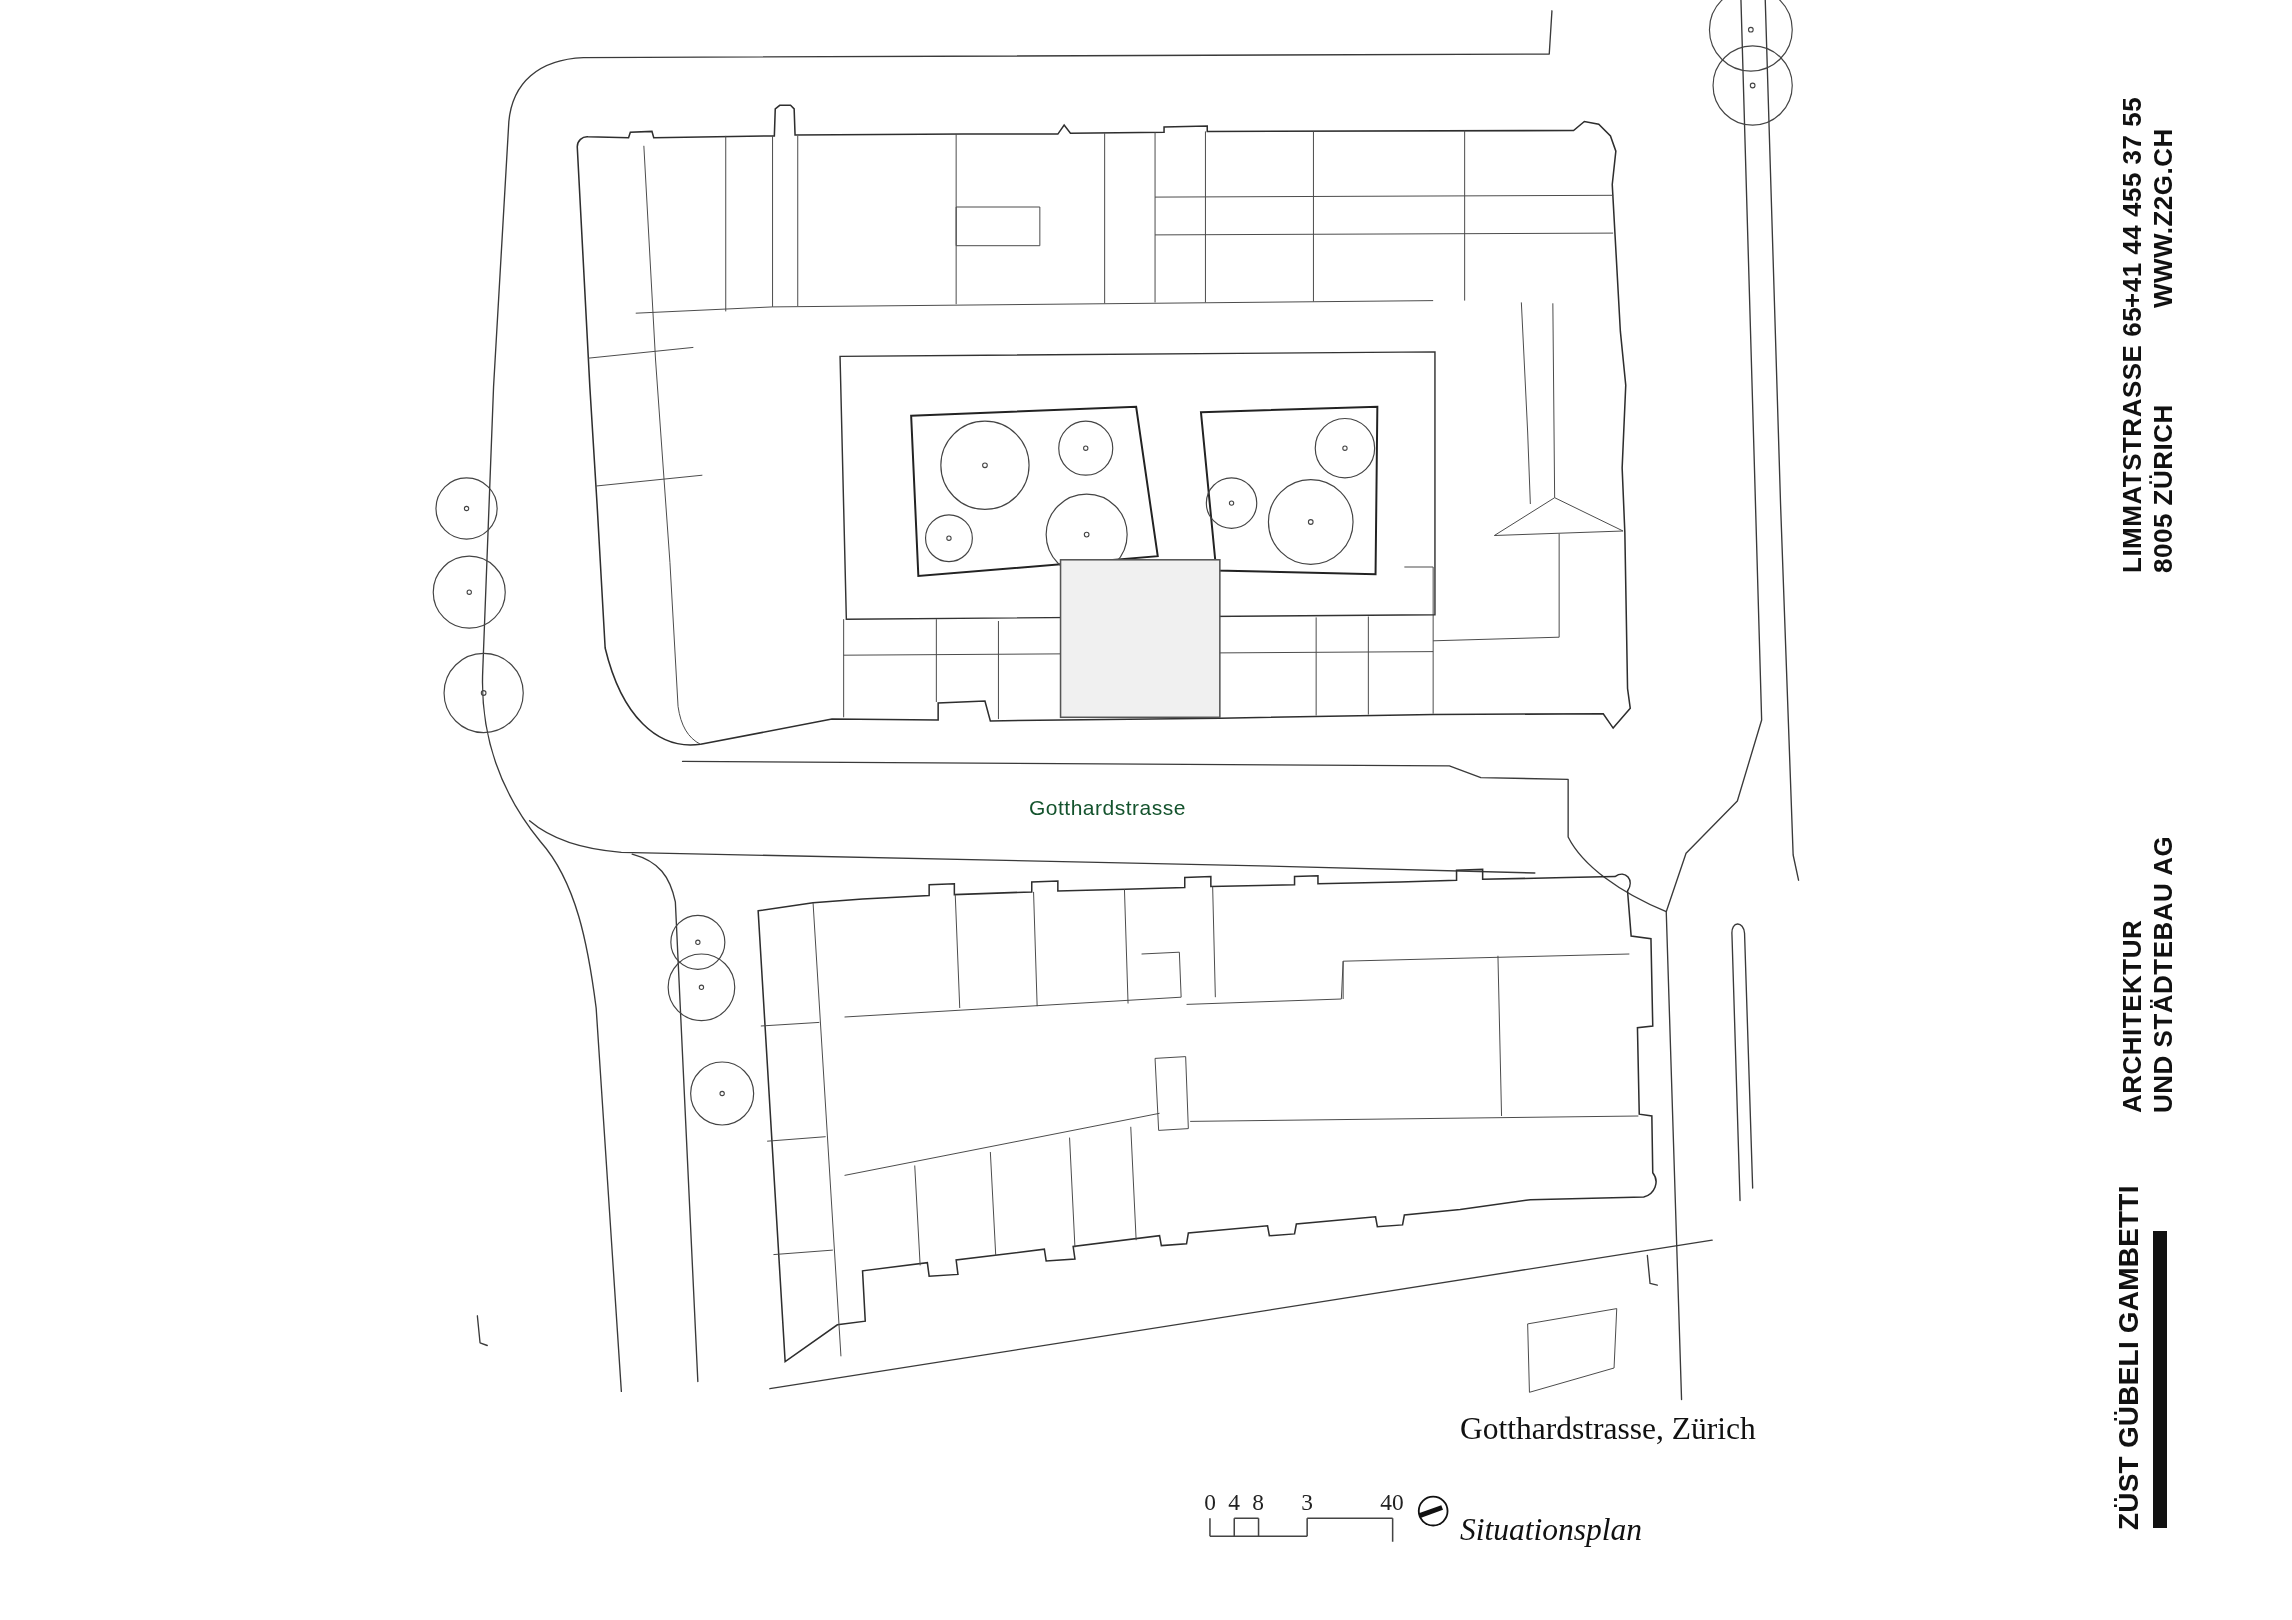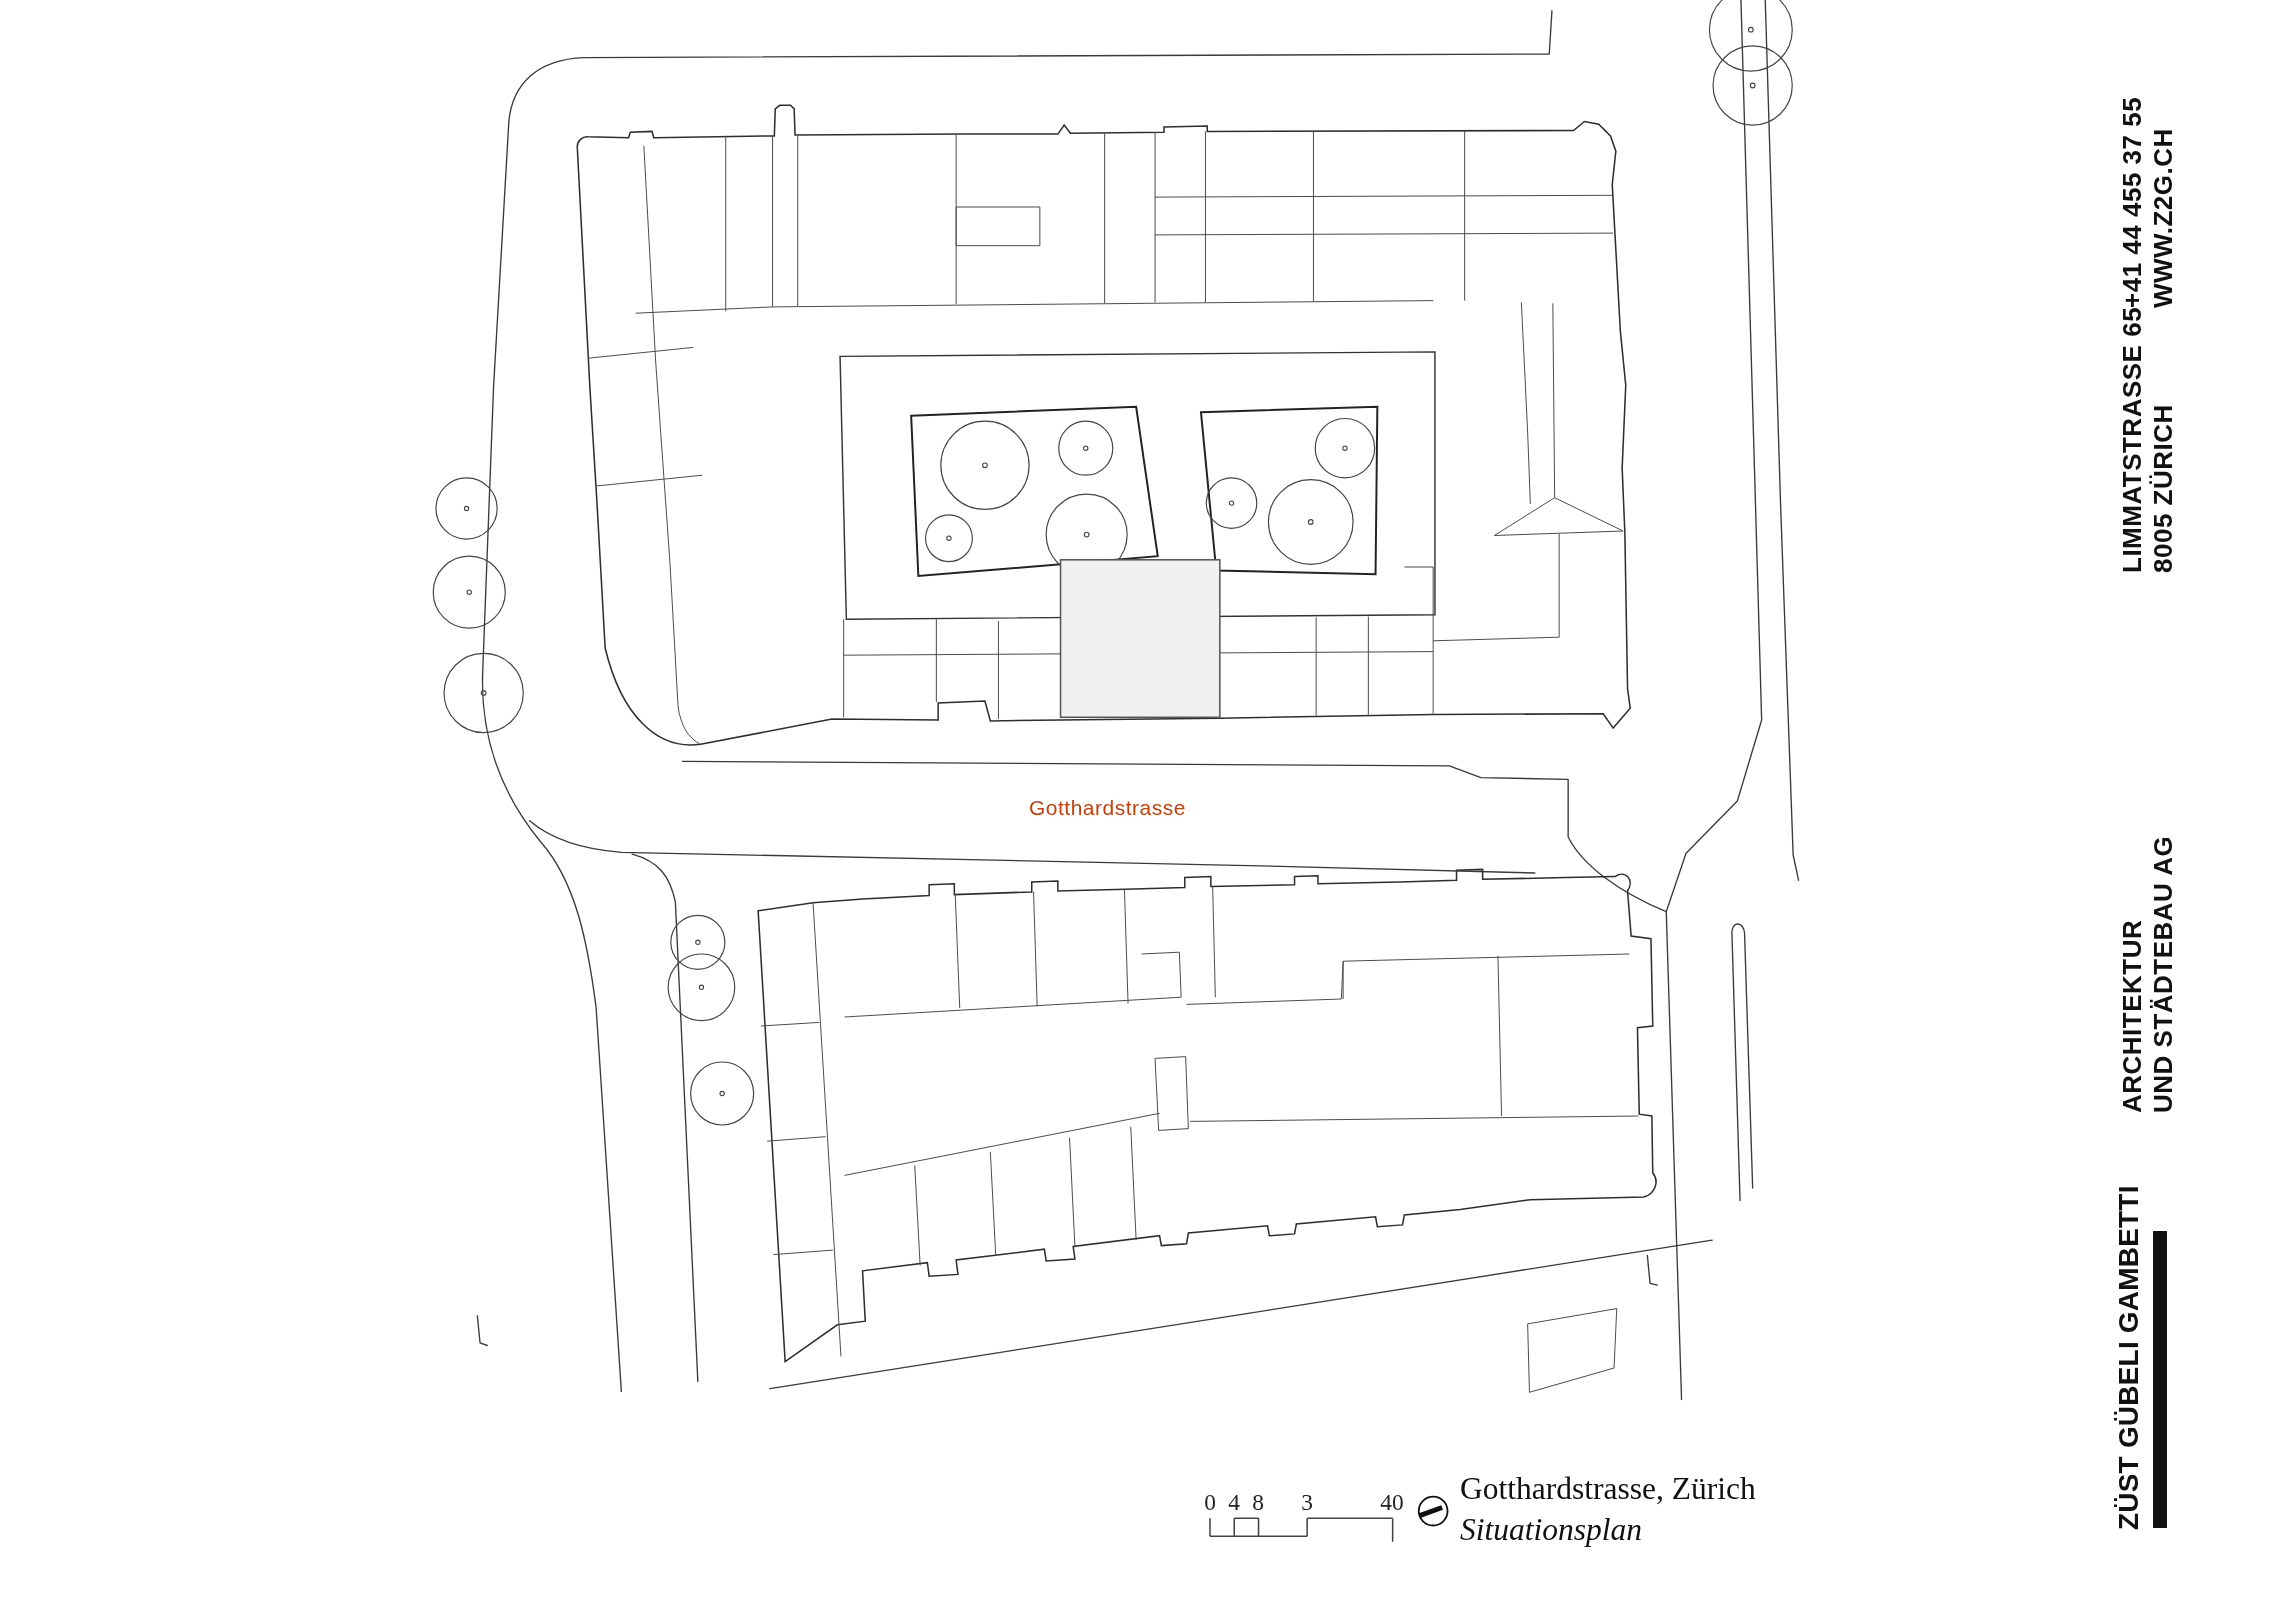--- a/index.html
+++ b/index.html
@@ -16,28 +16,28 @@
   .bed      { fill:none; stroke:#222222; stroke-width:2.2; }
   .tree     { fill:none; stroke:#444444; stroke-width:1.3; }
   .treedot  { fill:none; stroke:#444444; stroke-width:1.2; }
   .gray     { fill:#f0f0f0; stroke:#555555; stroke-width:1.7; }
   .scalebar { fill:none; stroke:#444444; stroke-width:1.7; }
   .narrow-circle { fill:#ffffff; stroke:#111111; stroke-width:2; }
   .narrow-hand   { stroke:#111111; stroke-width:5.5; stroke-linecap:butt; }
 
   .street-label {
     position:absolute; left:1029px; top:796px;
-    font:21px/23.4px "Liberation Sans", sans-serif; color:#c2410c; letter-spacing:0.5px;
+    font:21px/23.4px "Liberation Sans", sans-serif; color:#14532d; letter-spacing:0.5px;
     white-space:nowrap;
   }
   .title-line {
     position:absolute; left:1460px;
     font:31.5px/36px "Liberation Serif", serif; color:#111; white-space:nowrap;
   }
-  .title-1 { top:1471px;text-align:right; }
+  .title-1 { top:1411px;text-align:right; }
   .title-2 { top:1512px;font-style:italic; }
   .scale-num {
     position:absolute; top:1490px; transform:translateX(-50%);
     font:23.4px/25px "Liberation Serif", serif; color:#222;
   }
   .vtext {
     position:absolute; transform-origin:0 0; transform:rotate(-90deg);
     white-space:nowrap; font-weight:bold; font-size:26px; line-height:30px;
     font-family:"Liberation Sans", sans-serif; letter-spacing:0.5px; color:#111;
   }

